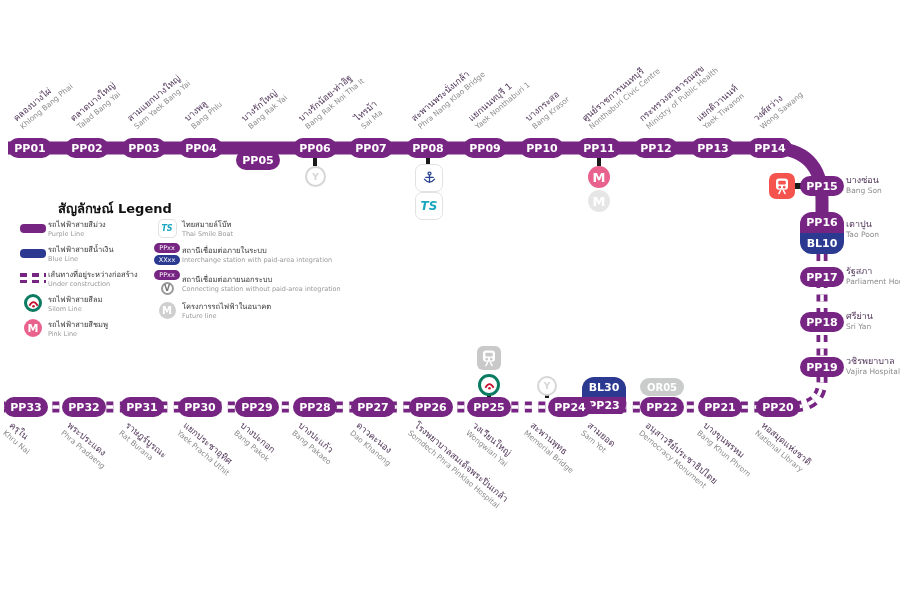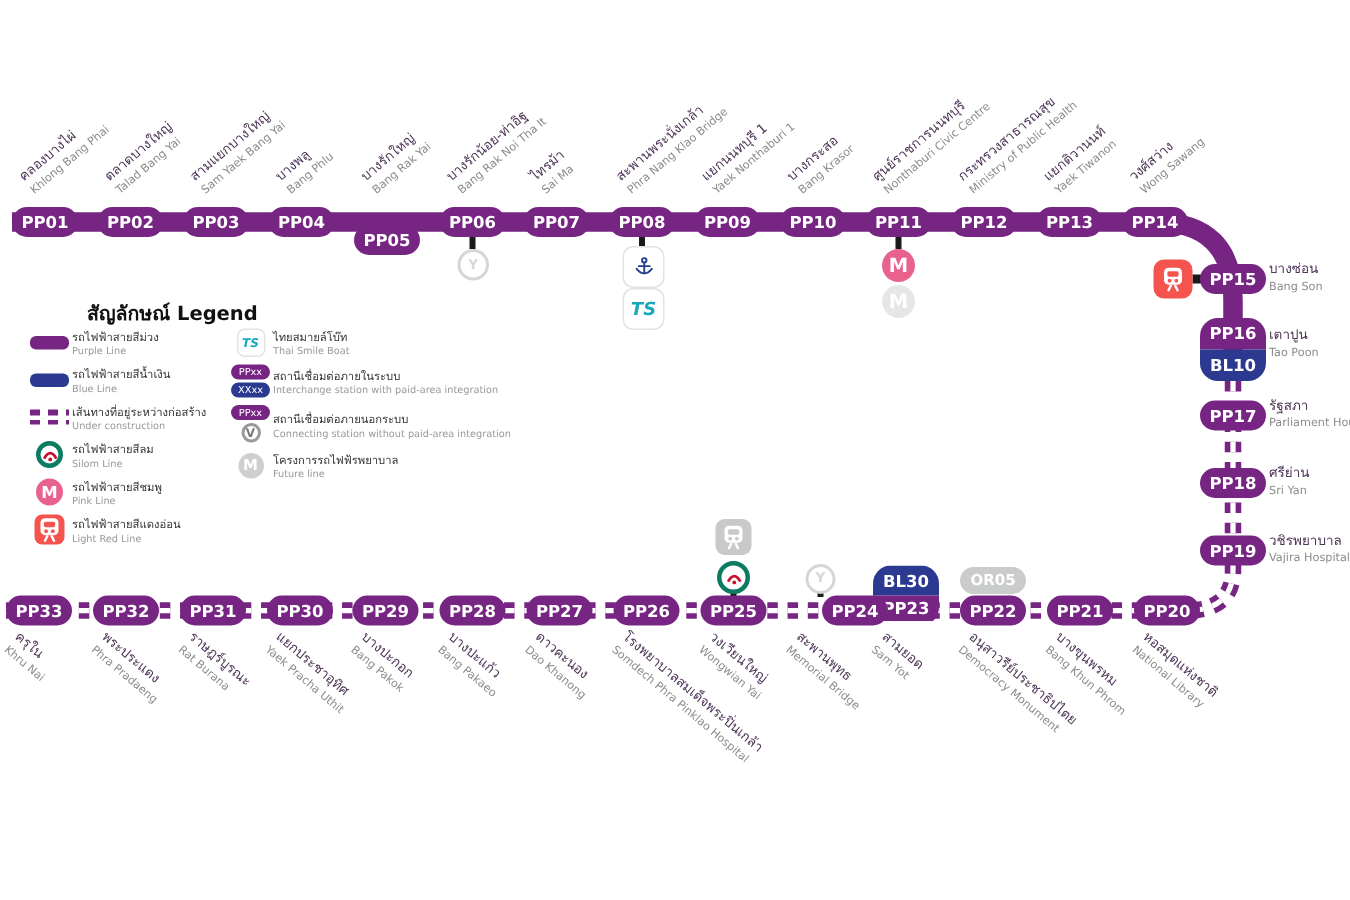--- a/index.html
+++ b/index.html
@@ -99,37 +99,20 @@
         </div>
         <div class="lg-item">
           <div class="lg-icon">
             <div class="lg-circ" style="width: 18px; height: 18px; background: rgb(233, 97, 141); color: rgb(255, 255, 255); font-size: 11px;">M</div>
           </div>
           <div class="lg-txt">
             <span class="th">รถไฟฟ้าสายสีชมพู</span>
             <span class="en">Pink Line</span>
           </div>
         </div>
-        <div class="lg-item">
-          <div class="lg-icon">
-            <div class="lg-sq" style="width: 20px; height: 20px; background: rgb(244, 83, 78);">
-              <svg viewBox="0 0 24 24" width="18" height="18">
-                <rect x="4" y="2" width="16" height="15" rx="4" fill="#fff"></rect>
-                <rect x="7" y="5" width="10" height="5" rx="1.5" fill="#F4534E"></rect>
-                <circle cx="9" cy="13.5" r="1.7" fill="#F4534E"></circle>
-                <circle cx="15" cy="13.5" r="1.7" fill="#F4534E"></circle>
-                <path d="M8 22 L10 18 M16 22 L14 18" stroke="#fff" stroke-width="2.2" stroke-linecap="round"></path>
-              </svg>
-            </div>
-          </div>
-          <div class="lg-txt">
-            <span class="th">รถไฟฟ้าสายสีแดงอ่อน</span>
-            <span class="en">Light Red Line</span>
-          </div>
-        </div>
       </div>
     <div id="legend-right" class="lg-col">
         <div class="lg-item">
           <div class="lg-icon">
             <div class="lg-sq" style="width: 17px; height: 17px; background: rgb(255, 255, 255); border: 1px solid rgb(226, 226, 226); color: rgb(24, 167, 190); font-weight: bold; font-style: italic; font-size: 8px;">TS</div>
           </div>
           <div class="lg-txt">
             <span class="th">ไทยสมายล์โบ๊ท</span>
             <span class="en">Thai Smile Boat</span>
           </div>
@@ -156,21 +139,21 @@
           <div class="lg-txt">
             <span class="th">สถานีเชื่อมต่อภายนอกระบบ</span>
             <span class="en">Connecting station without paid-area integration</span>
           </div>
         </div>
         <div class="lg-item">
           <div class="lg-icon">
             <div class="lg-circ" style="width: 17px; height: 17px; background: rgb(207, 207, 207); color: rgb(255, 255, 255); font-size: 10px;">M</div>
           </div>
           <div class="lg-txt">
-            <span class="th">โครงการรถไฟฟ้รพยาบาล</span>
+            <span class="th">โครงการรถไฟฟ้าในอนาคต</span>
             <span class="en">Future line</span>
           </div>
         </div>
       </div>
   </div>
 <div class="cap" style="left: 8px; top: 138px;">
       <span>PP01</span>
     </div>
     <div class="lbl up" style="left: 24px; top: 111px;">
       <span class="th">คลองบางไผ่</span>

